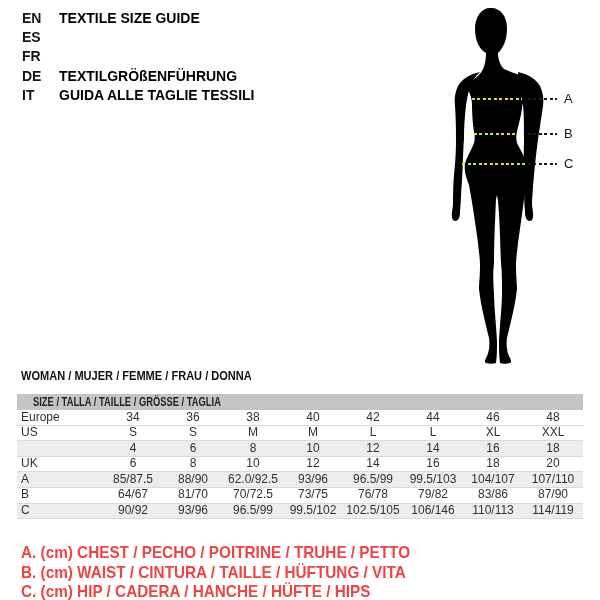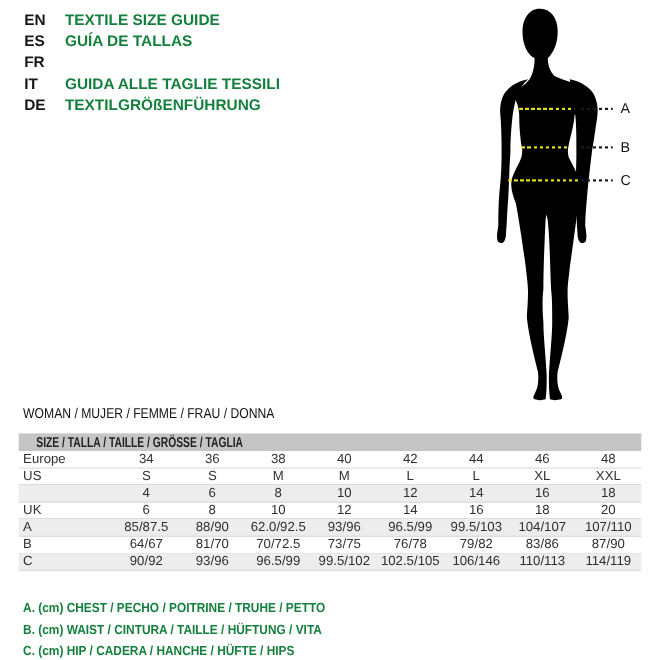--- a/index.html
+++ b/index.html
@@ -4,73 +4,72 @@
 <style>
   html,body{margin:0;padding:0;background:#ffffff;}
   .canvas{
     position:relative;width:600px;height:600px;background:#ffffff;overflow:hidden;
     font-family:"Liberation Sans", sans-serif;color:#1c1c1c;
   }
   
   .lang-block{position:absolute;left:22px;top:9px;}
   .lang-row{display:flex;height:19.2px;line-height:19.2px;}
   .lang-code{width:37px;font-weight:bold;font-size:14px;color:#161616;}
-  .lang-label{font-weight:bold;font-size:14px;color:#15803d;white-space:nowrap;}
+  .lang-label{font-weight:bold;font-size:14px;color:#000000;white-space:nowrap;}
   
   .figure-wrap{position:absolute;left:420px;top:5px;width:160px;height:362px;}
   
   .measure-row{position:absolute;height:2px;}
   .dash{position:absolute;top:0;height:2px;display:block;}
   .dash.on-body{background:repeating-linear-gradient(90deg,var(--dash-yellow) 0 3px,transparent 3px 5.5px);}
   .dash.off-body{background:repeating-linear-gradient(90deg,var(--dash-black) 0 3px,transparent 3px 5.5px);}
   .measure-label{position:absolute;font-size:13px;font-weight:normal;color:#161616;line-height:13px;}
   
-  .gender-title{position:absolute;left:21px;top:368px;font-size:13px;font-weight:normal;color:#111;white-space:nowrap;}
+  .gender-title{position:absolute;left:21px;top:368px;font-size:13px;font-weight:bold;color:#111;white-space:nowrap;}
   
   .size-table{position:absolute;left:17px;top:394px;width:566px;font-size:12px;}
   .table-header{height:16px;line-height:16px;background:var(--header-bg);padding-left:16px;
     font-weight:bold;font-size:13px;color:#222;white-space:nowrap;}
   .table-row{display:flex;height:15.6px;line-height:15.6px;box-sizing:border-box;
     border-bottom:1px solid #dadada;color:#303030;align-items:center;}
   .table-row.striped{background:var(--stripe-bg);}
   .row-label{width:82px;padding-left:4px;text-align:left;overflow:hidden;}
   .row-cell{flex:1;text-align:center;}
   
   .legend{position:absolute;left:21px;top:543px;}
-  .legend-line{height:19.5px;line-height:19.5px;font-size:12px;font-weight:bold;color:#15803d;white-space:nowrap;}
+  .legend-line{height:19.5px;line-height:19.5px;font-size:17px;font-weight:bold;color:#ef4444;white-space:nowrap;}
   
   .cond{display:inline-block;transform-origin:0 50%;}
   .cond-72{transform:scaleX(0.72);}
   .cond-85{transform:scaleX(0.85);}
   .cond-90{transform:scaleX(0.90);}
 </style>
 </head>
 <body>
 
 <div class="canvas">
 
   <div class="lang-block">
     <div class="lang-row">
       <span class="lang-code">EN</span>
       <span class="lang-label">TEXTILE SIZE GUIDE</span>
     </div>
     <div class="lang-row">
       <span class="lang-code">ES</span>
-      <span class="lang-label">GUÍA DE TALLAS</span>
     </div>
     <div class="lang-row">
       <span class="lang-code">FR</span>
+    </div>
+    <div class="lang-row">
+      <span class="lang-code">DE</span>
+      <span class="lang-label">TEXTILGRÖßENFÜHRUNG</span>
     </div>
     <div class="lang-row">
       <span class="lang-code">IT</span>
       <span class="lang-label">GUIDA ALLE TAGLIE TESSILI</span>
-    </div>
-    <div class="lang-row">
-      <span class="lang-code">DE</span>
-      <span class="lang-label">TEXTILGRÖßENFÜHRUNG</span>
     </div>
   </div>
 
   <div class="figure-wrap">
     <svg width="160" height="362" viewBox="0 0 160 362" xmlns="http://www.w3.org/2000/svg">
 
       <path d="M70,3
            C79,2 87,10 87,23
            C87,34 84,42 78,48
            C78,54 80,60 84,64

